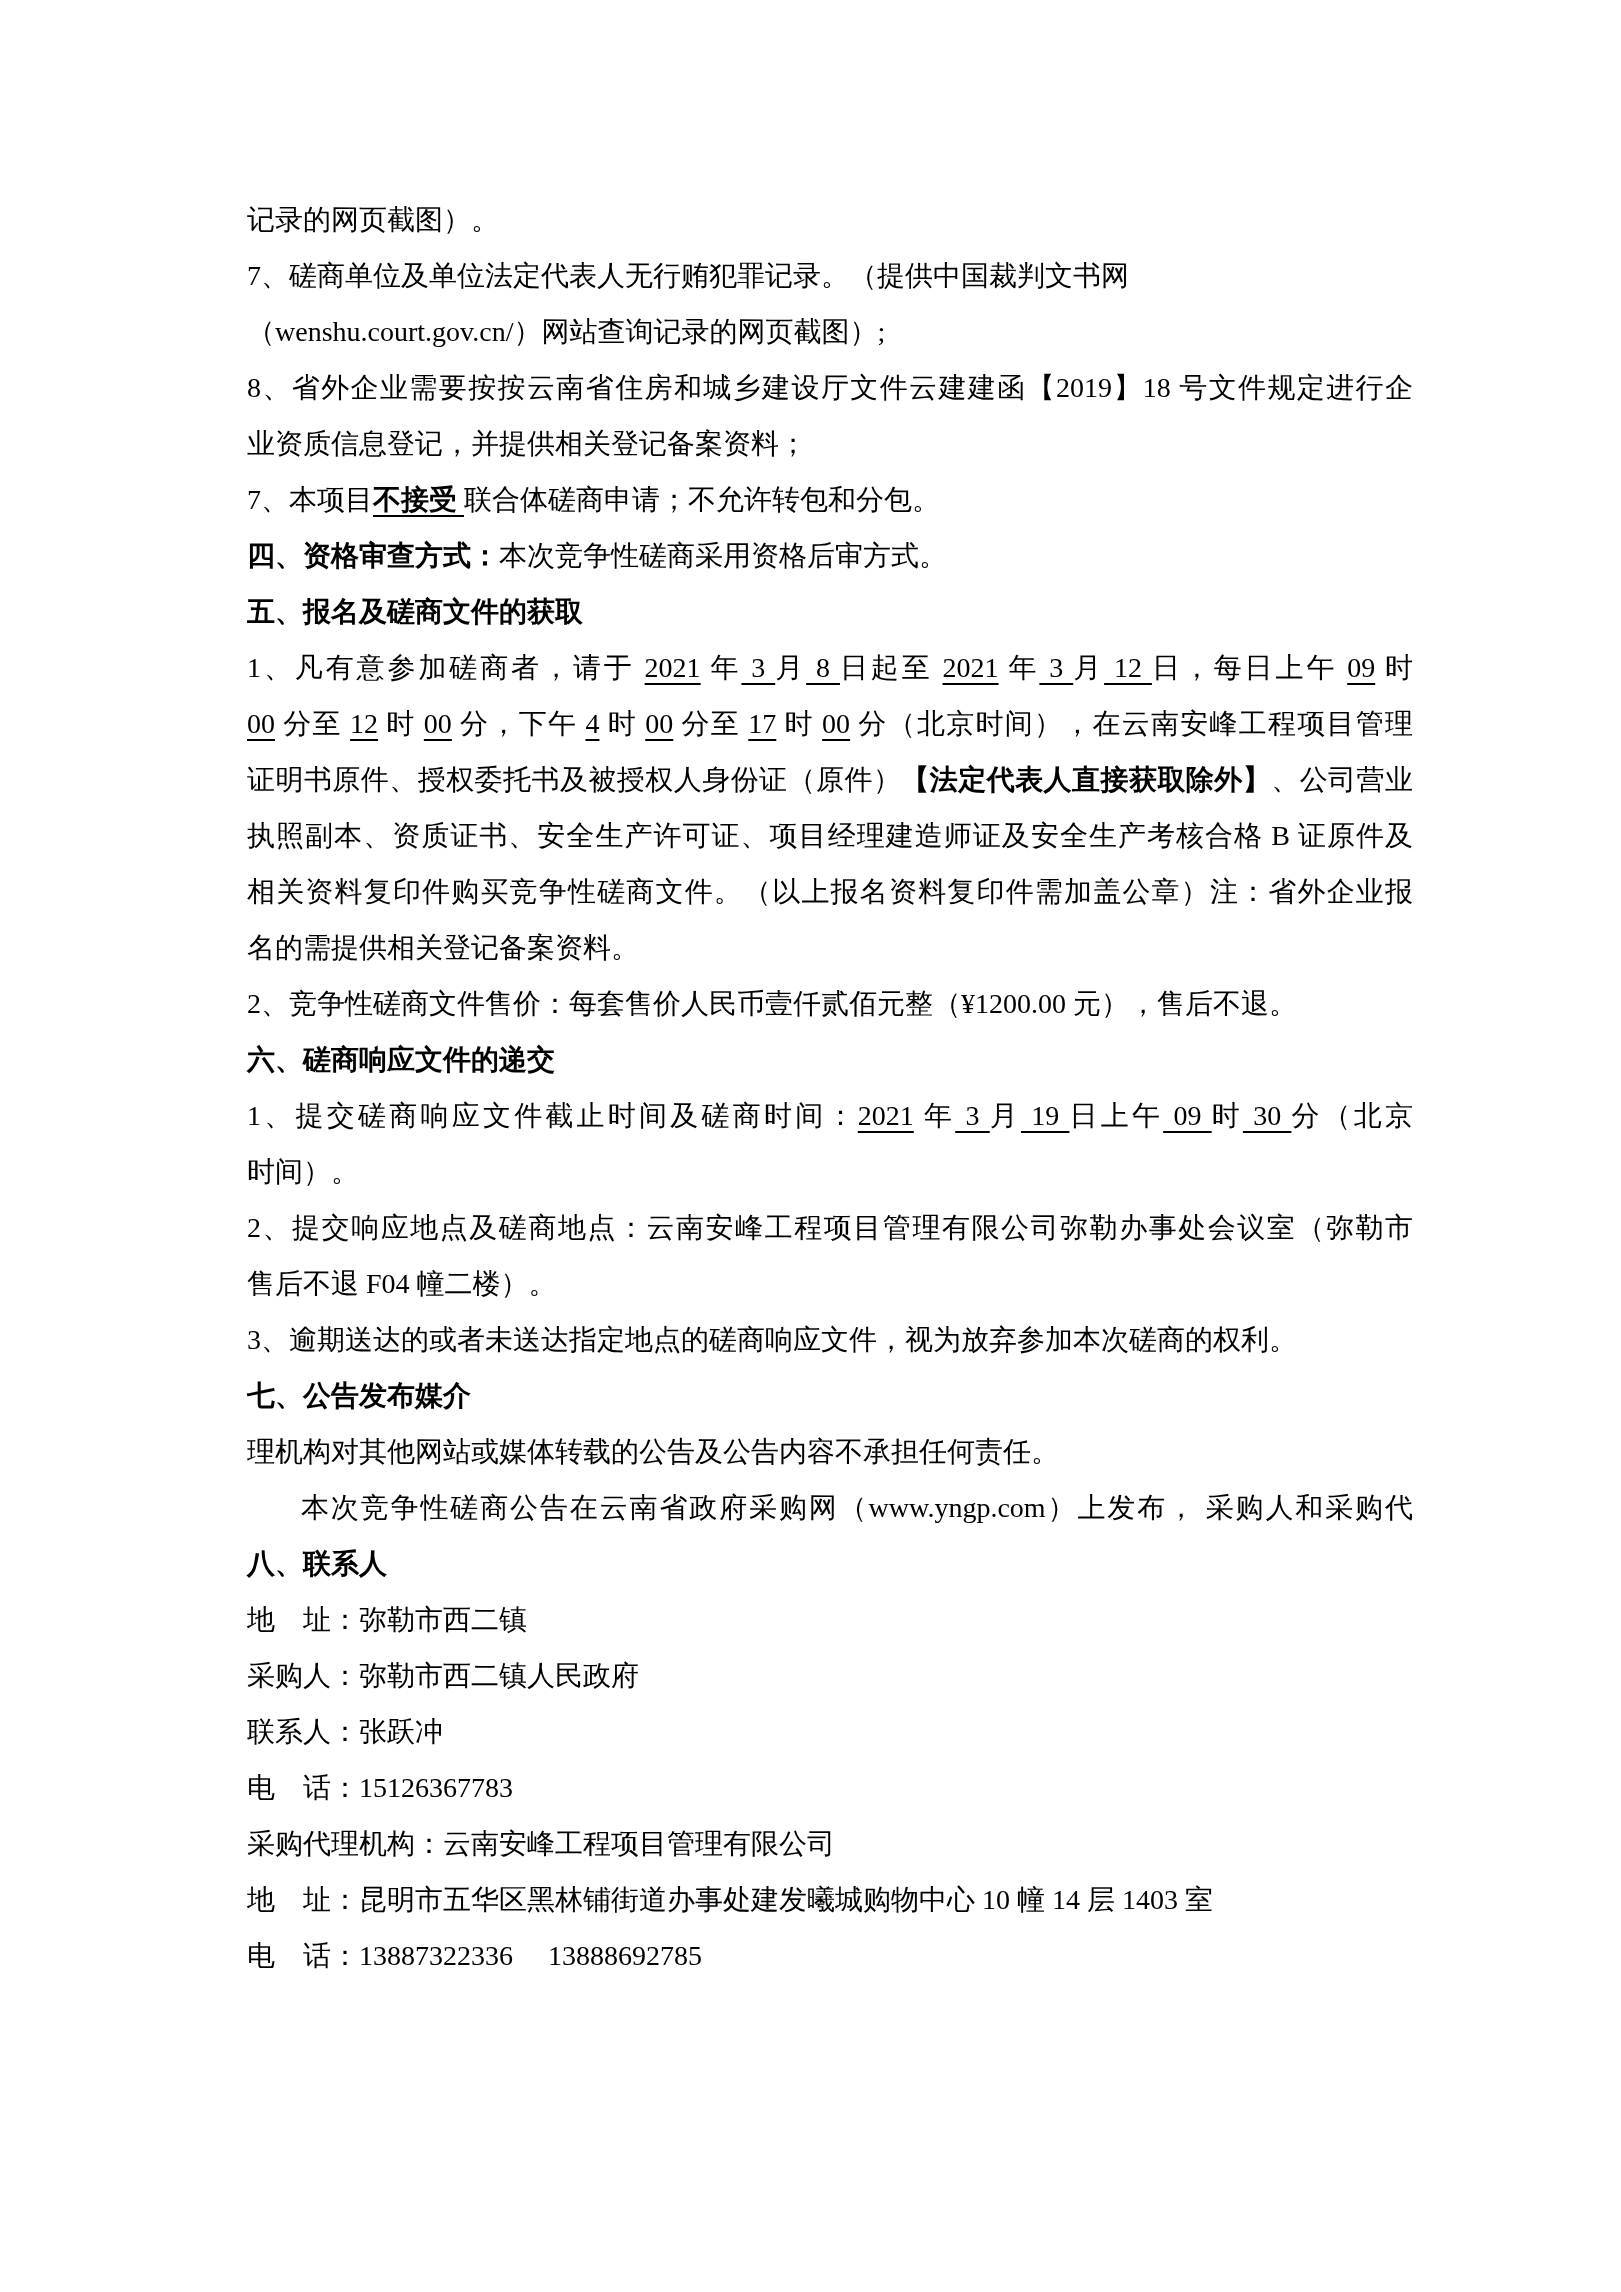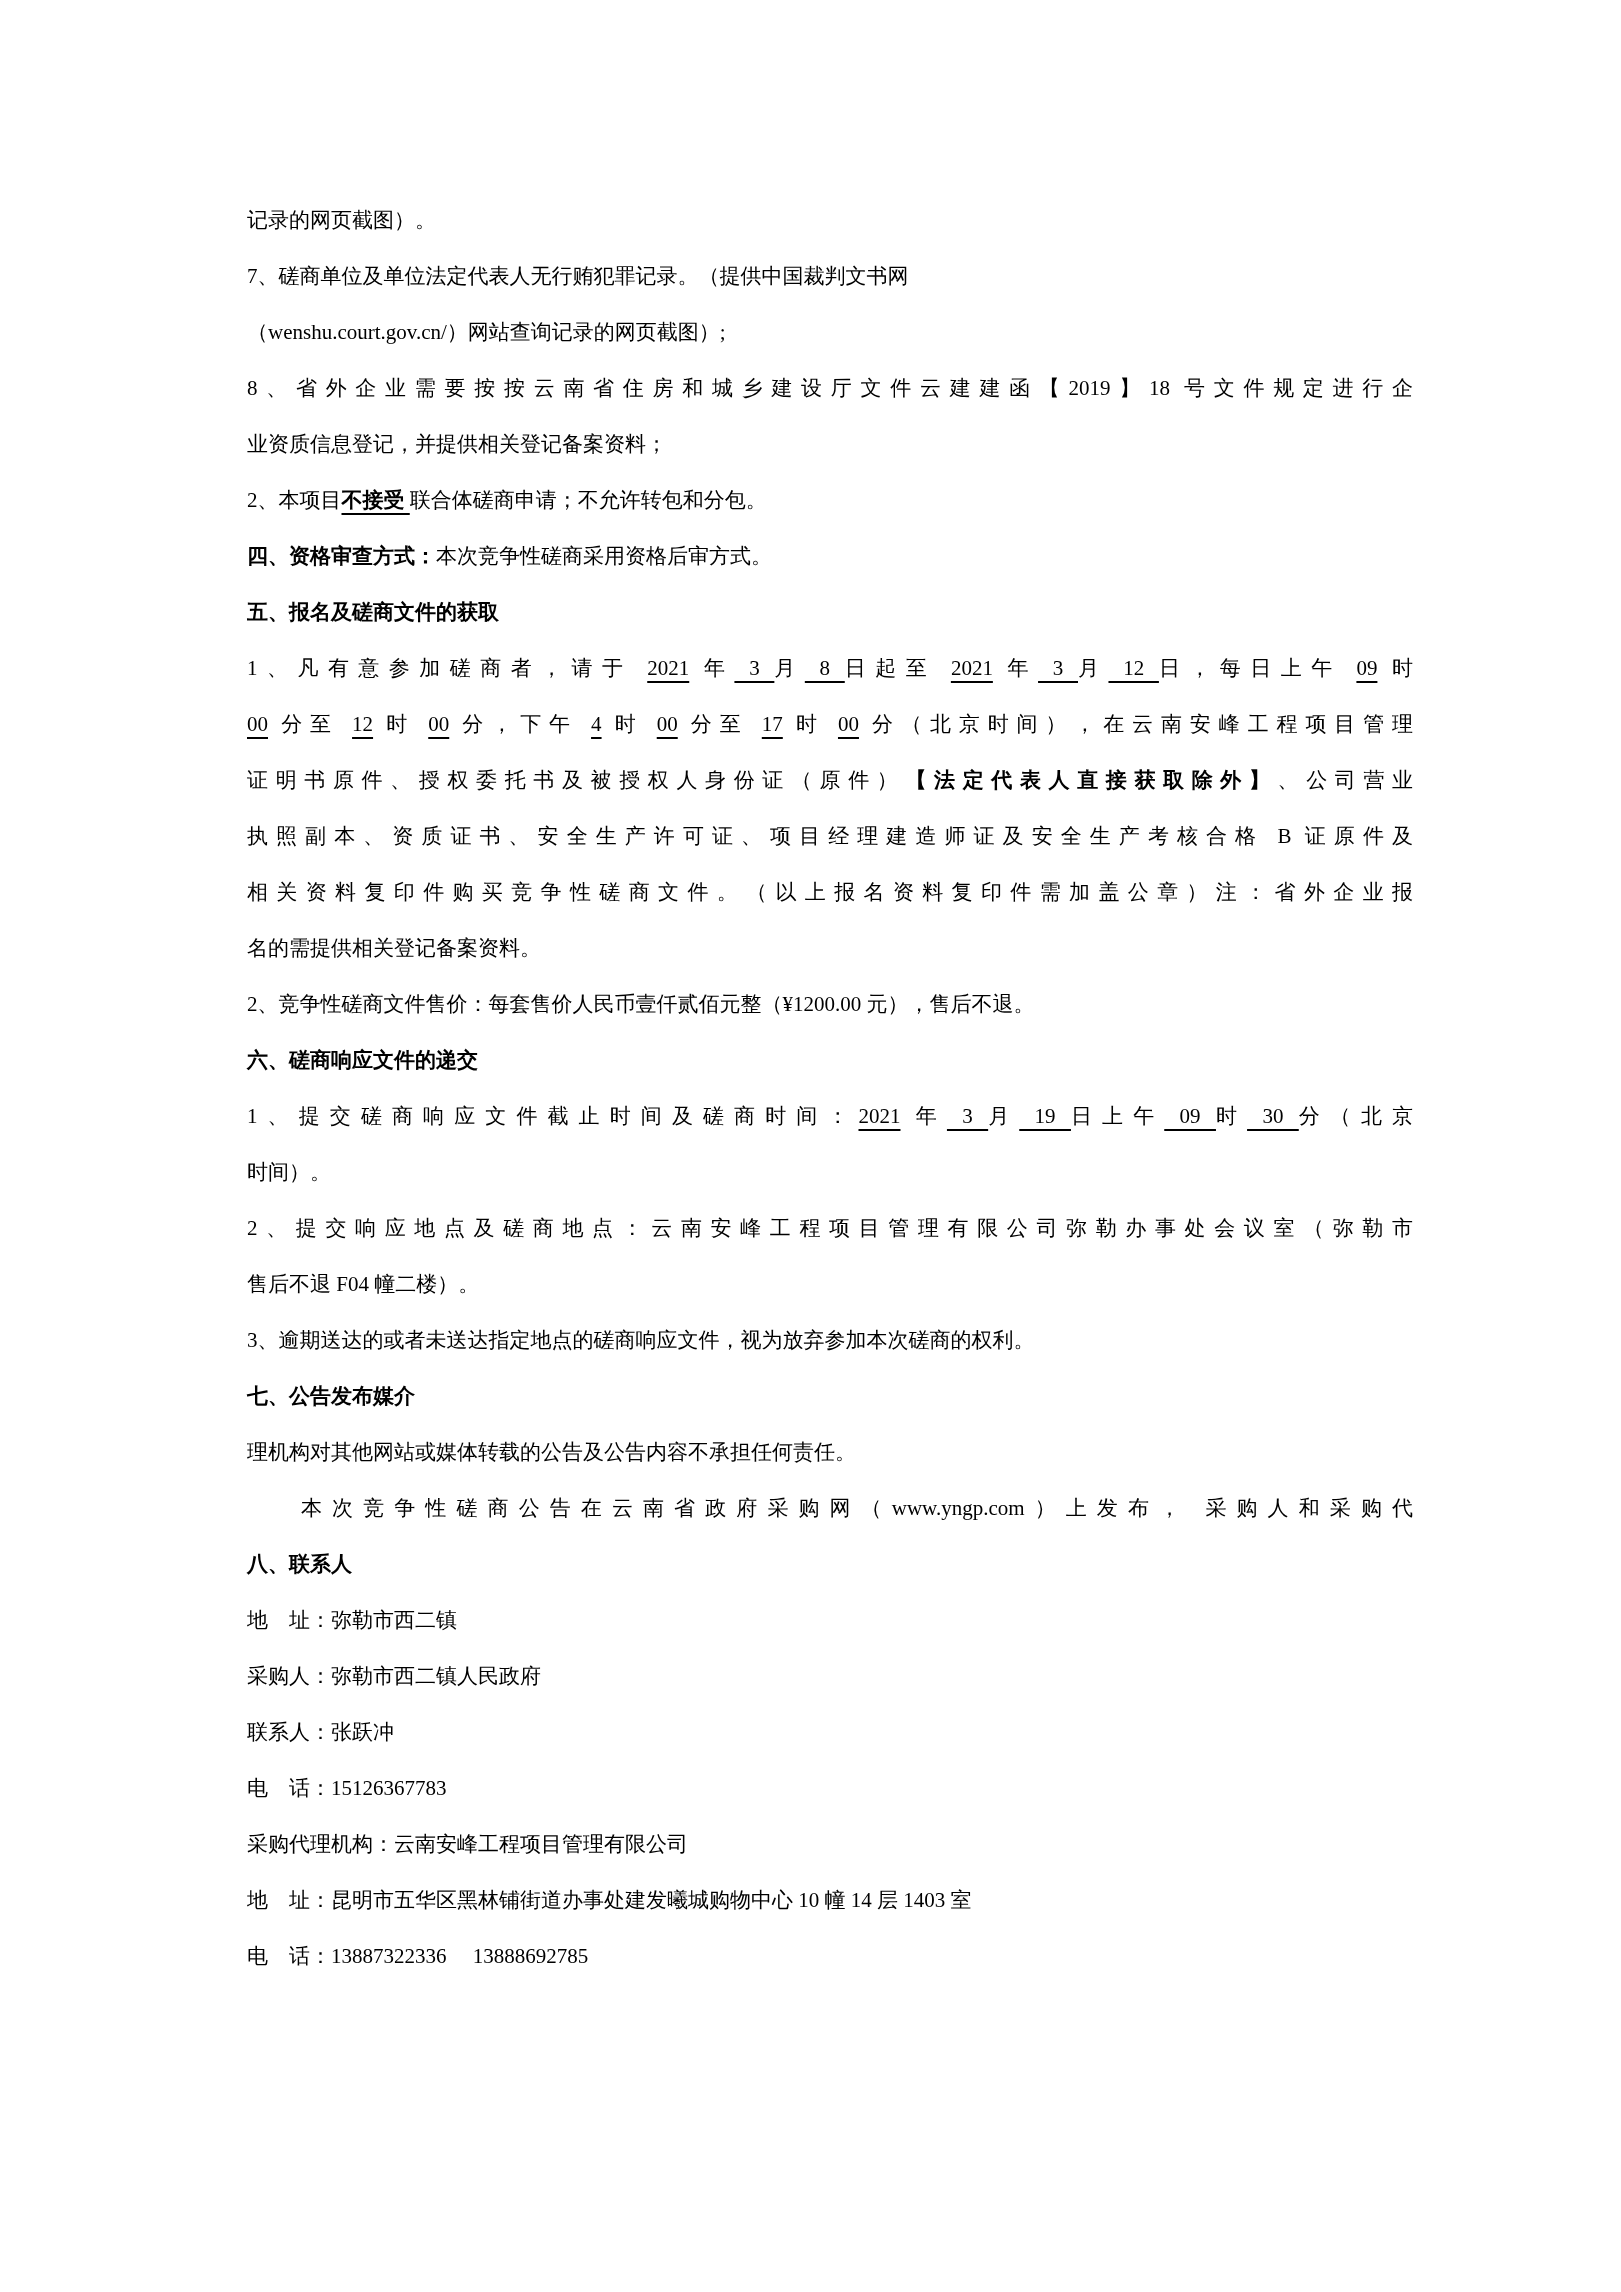--- a/index.html
+++ b/index.html
@@ -5,21 +5,21 @@
   html,body{margin:0;padding:0;background:#ffffff;}
   body{width:1621px;height:2293px;overflow:hidden;color:#000;}
   .page{
     box-sizing:border-box;
     width:1621px;height:2293px;
     padding:192px 208px 0 247px;
     background:#ffffff;
     font-family:"Liberation Serif","DejaVu Serif",serif;
   }
   .line{
-    font-size:21px;
+    font-size:28px;
     line-height:56px;
     white-space:pre-wrap;
     color:#000;
   }
   .line.justify{
     text-align:justify;
     text-align-last:justify;
   }
   .line.indent{
     text-indent:54px;
@@ -33,21 +33,21 @@
 </style>
 </head>
 <body>
 
 <div class="page" id="doc">
     <div class="line"><span>记录的网页截图）。</span></div>
     <div class="line"><span>7、磋商单位及单位法定代表人无行贿犯罪记录。（提供中国裁判文书网</span></div>
     <div class="line"><span>（wenshu.court.gov.cn/）网站查询记录的网页截图）;</span></div>
     <div class="line justify"><span>8、省外企业需要按按云南省住房和城乡建设厅文件云建建函【2019】18 号文件规定进行企</span></div>
     <div class="line"><span>业资质信息登记，并提供相关登记备案资料；</span></div>
-    <div class="line"><span>2、本项目</span><span class="b u">不接受 </span><span>联合体磋商申请；不允许转包和分包。</span></div>
+    <div class="line"><span>7、本项目</span><span class="b u">不接受 </span><span>联合体磋商申请；不允许转包和分包。</span></div>
     <div class="line"><span class="b">四、资格审查方式：</span><span>本次竞争性磋商采用资格后审方式。</span></div>
     <div class="line"><span class="b">五、报名及磋商文件的获取</span></div>
     <div class="line justify"><span>1、凡有意参加磋商者，请于 </span><span class="u">2021</span><span> 年</span><span class="u"> 3 </span><span>月</span><span class="u"> 8 </span><span>日起至 </span><span class="u">2021</span><span> 年</span><span class="u"> 3 </span><span>月</span><span class="u"> 12 </span><span>日，每日上午 </span><span class="u">09</span><span> 时</span></div>
     <div class="line justify"><span class="u">00</span><span> 分至 </span><span class="u">12</span><span> 时 </span><span class="u">00</span><span> 分，下午 </span><span class="u">4</span><span> 时 </span><span class="u">00</span><span> 分至 </span><span class="u">17</span><span> 时 </span><span class="u">00</span><span> 分（北京时间），在云南安峰工程项目管理</span></div>
     <div class="line justify"><span>证明书原件、授权委托书及被授权人身份证（原件）</span><span class="b">【法定代表人直接获取除外】</span><span>、公司营业</span></div>
     <div class="line justify"><span>执照副本、资质证书、安全生产许可证、项目经理建造师证及安全生产考核合格 B 证原件及</span></div>
     <div class="line justify"><span>相关资料复印件购买竞争性磋商文件。（以上报名资料复印件需加盖公章）注：省外企业报</span></div>
     <div class="line"><span>名的需提供相关登记备案资料。</span></div>
     <div class="line"><span>2、竞争性磋商文件售价：每套售价人民币壹仟贰佰元整（¥1200.00 元），售后不退。</span></div>
     <div class="line"><span class="b">六、磋商响应文件的递交</span></div>

